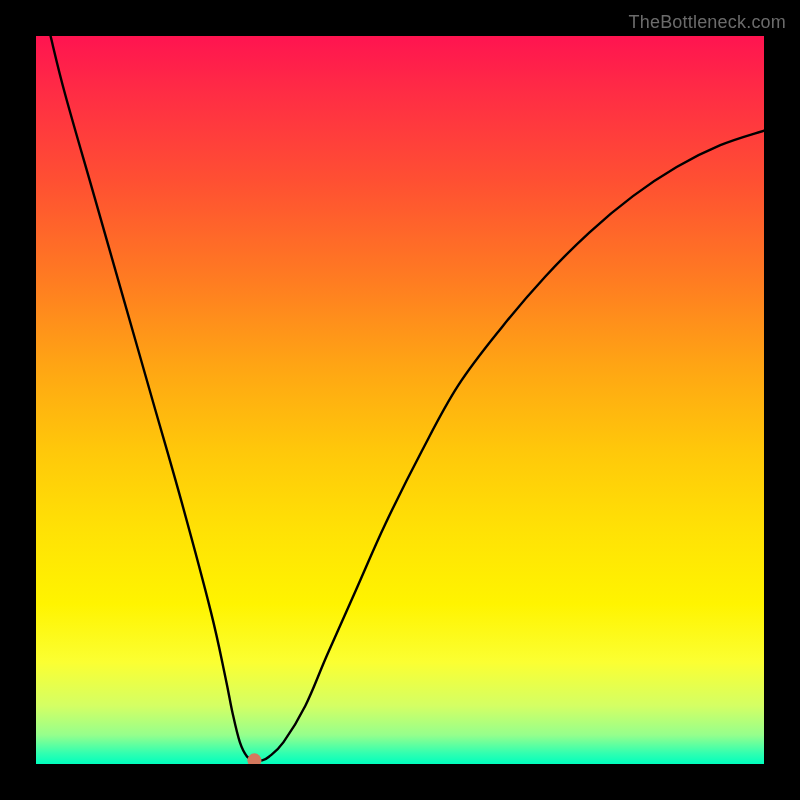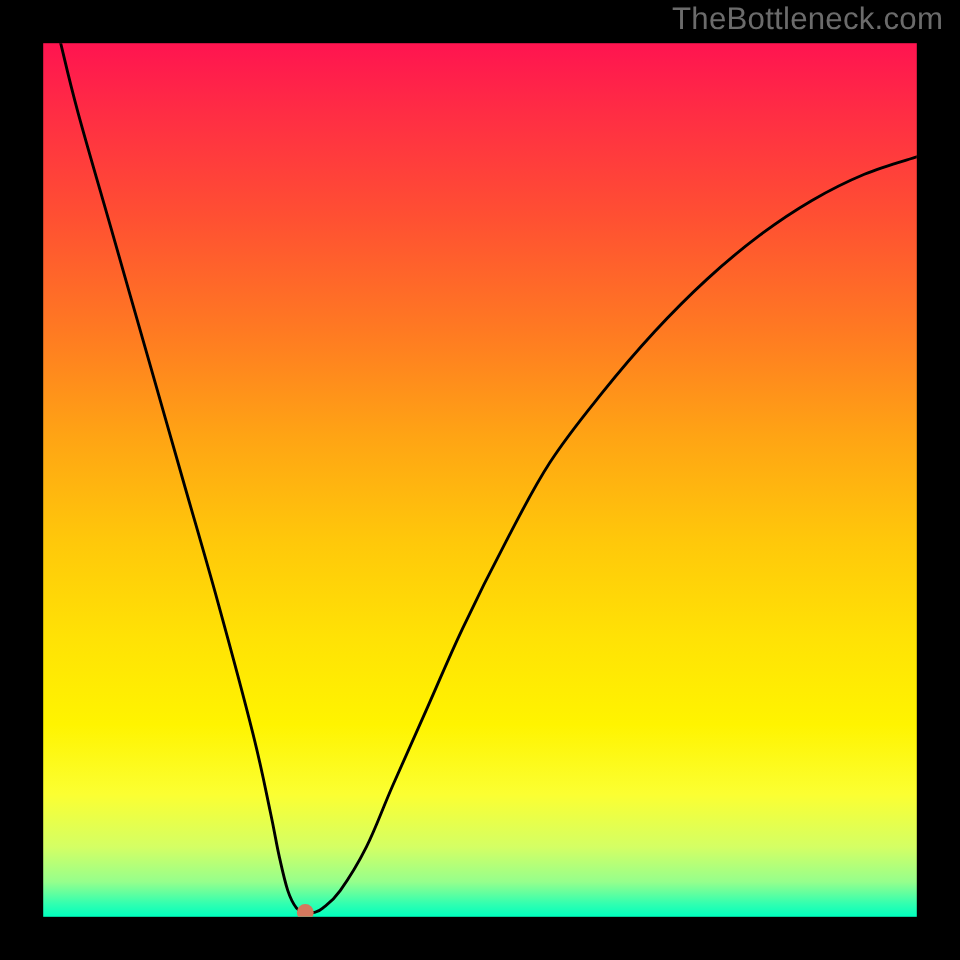--- a/index.html
+++ b/index.html
@@ -41,24 +41,24 @@
   }
   .curve-svg {
     position: absolute;
     left: 0;
     top: 0;
     width: 728px;
     height: 728px;
   }
   .watermark {
     position: absolute;
-    top: 0;
+    top: 12px;
     right: 14px;
     color: #6b6b6b;
-    font-size: 26px;
+    font-size: 18px;
     font-weight: 400;
     letter-spacing: 0.2px;
   }
 </style>
 </head>
 <body>
 
 <div class="frame">
 
   <div class="plot">

